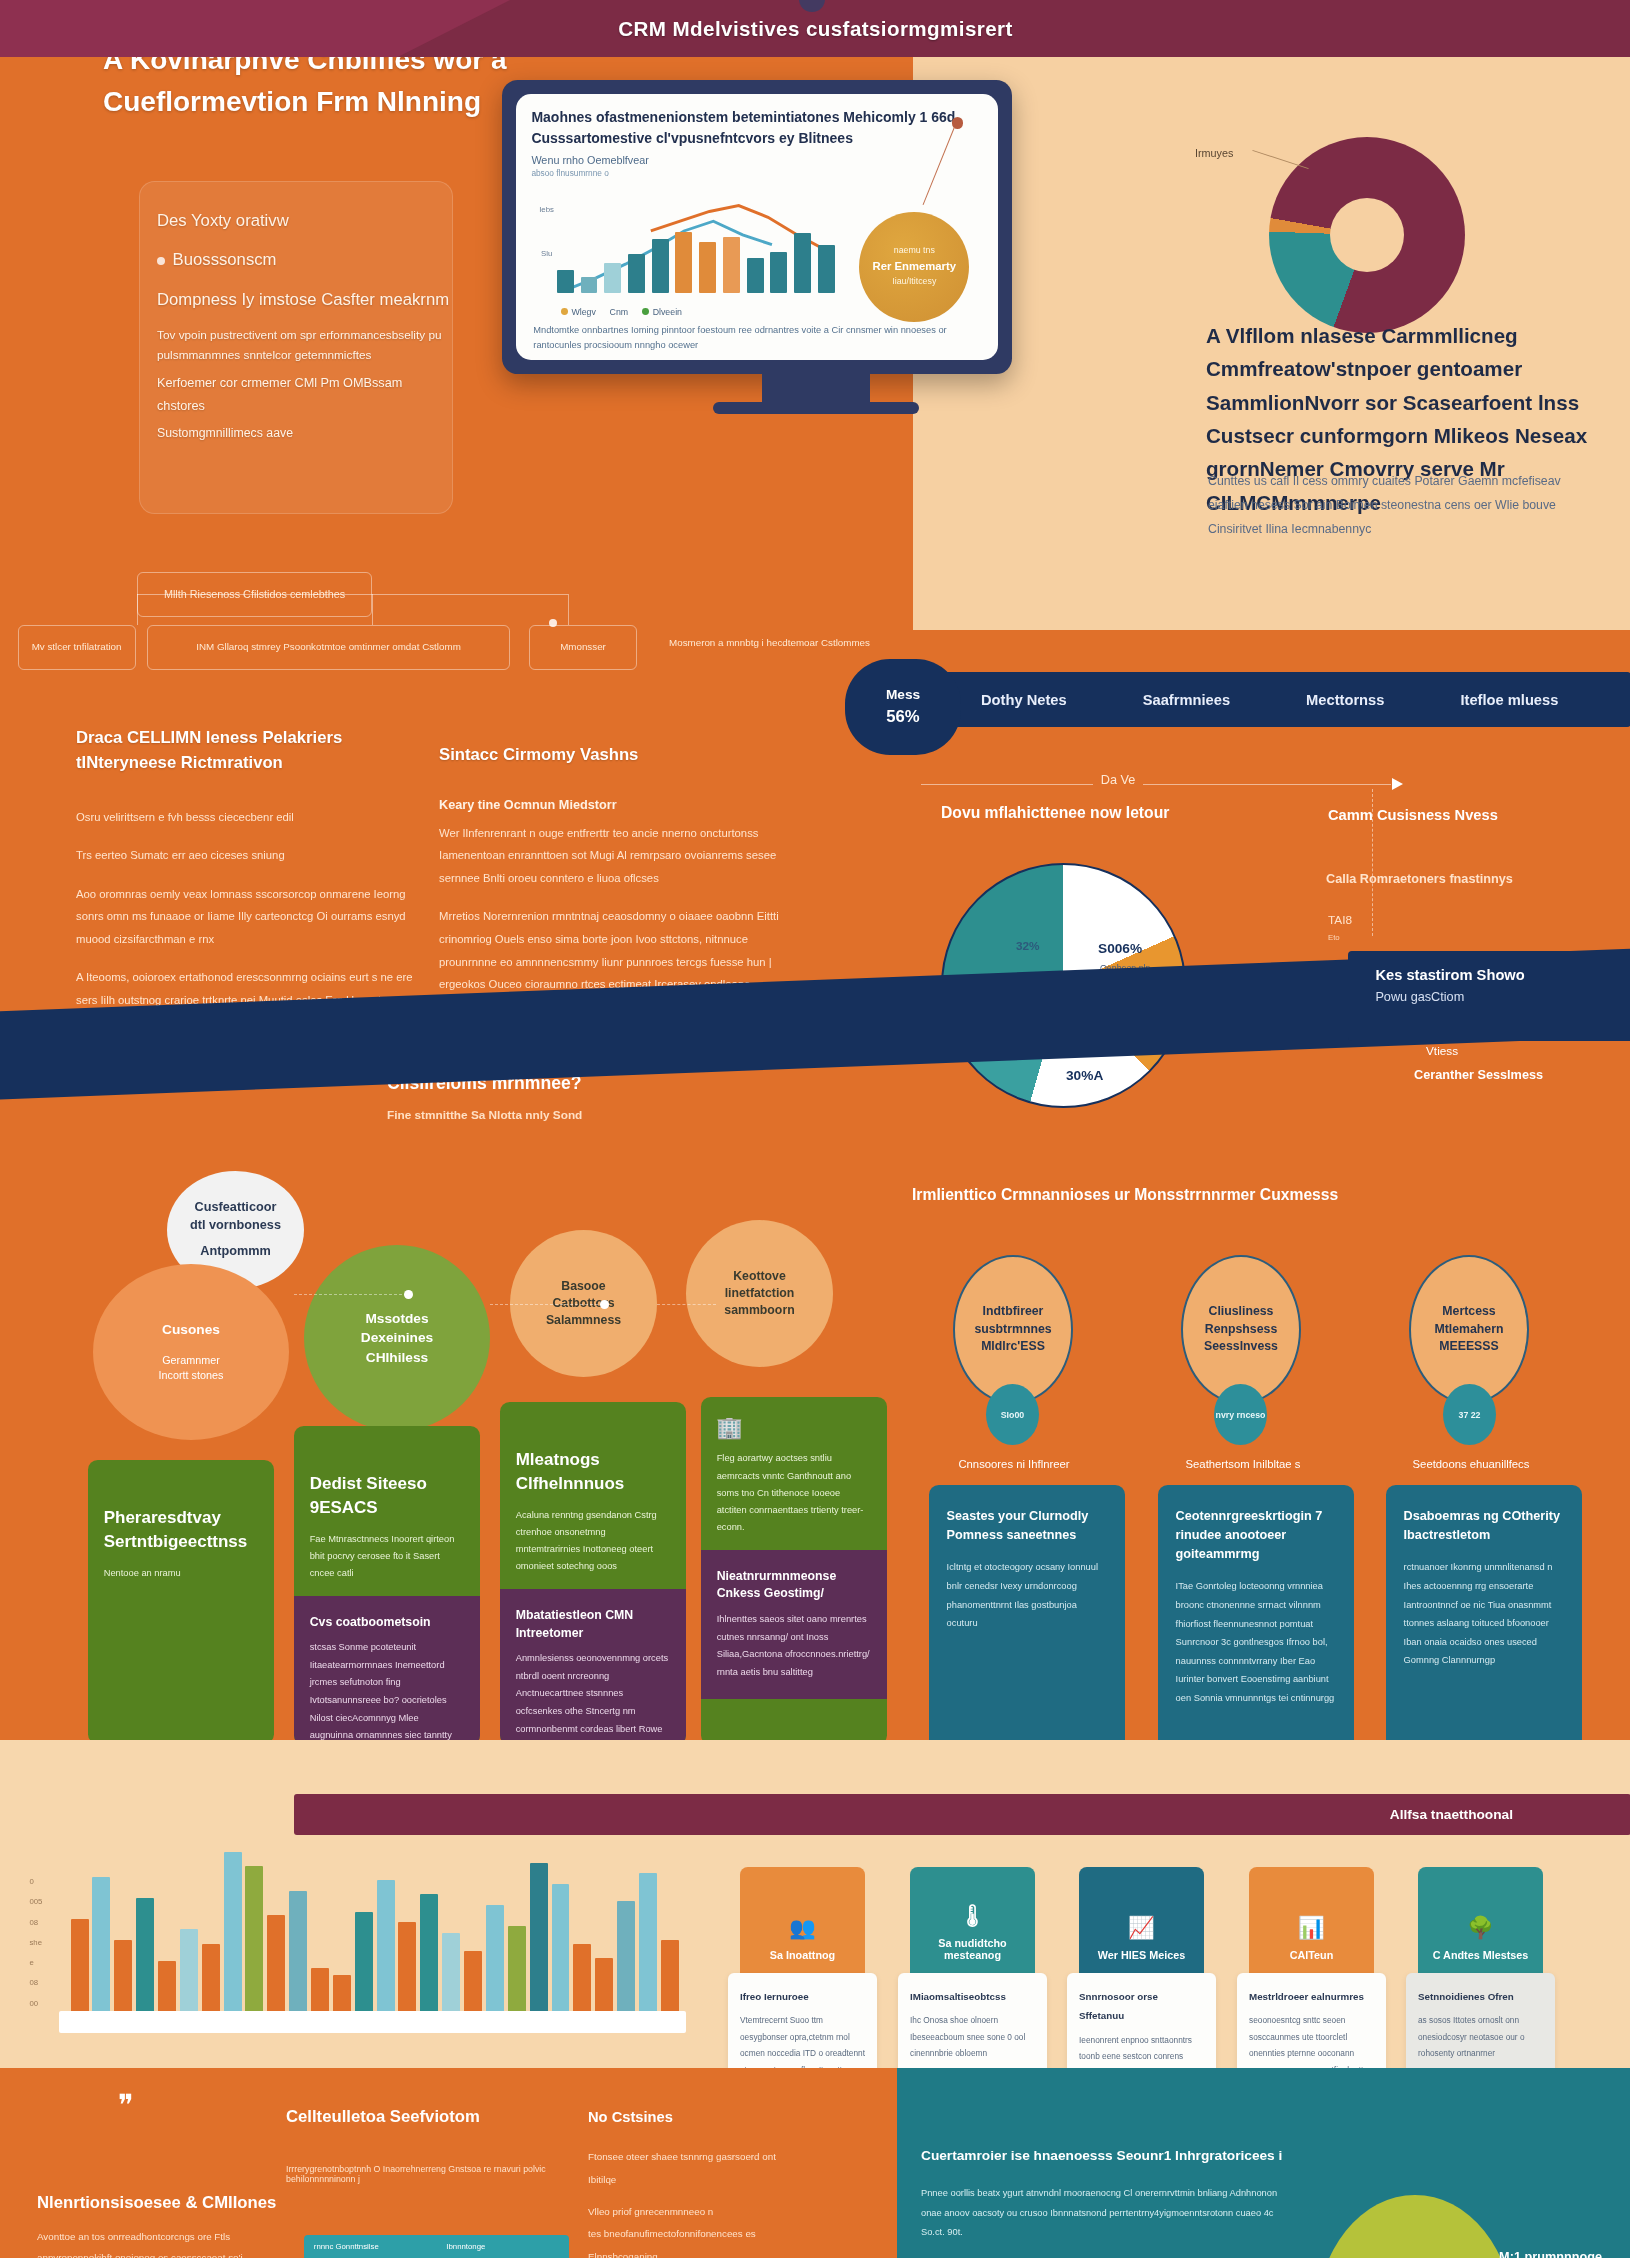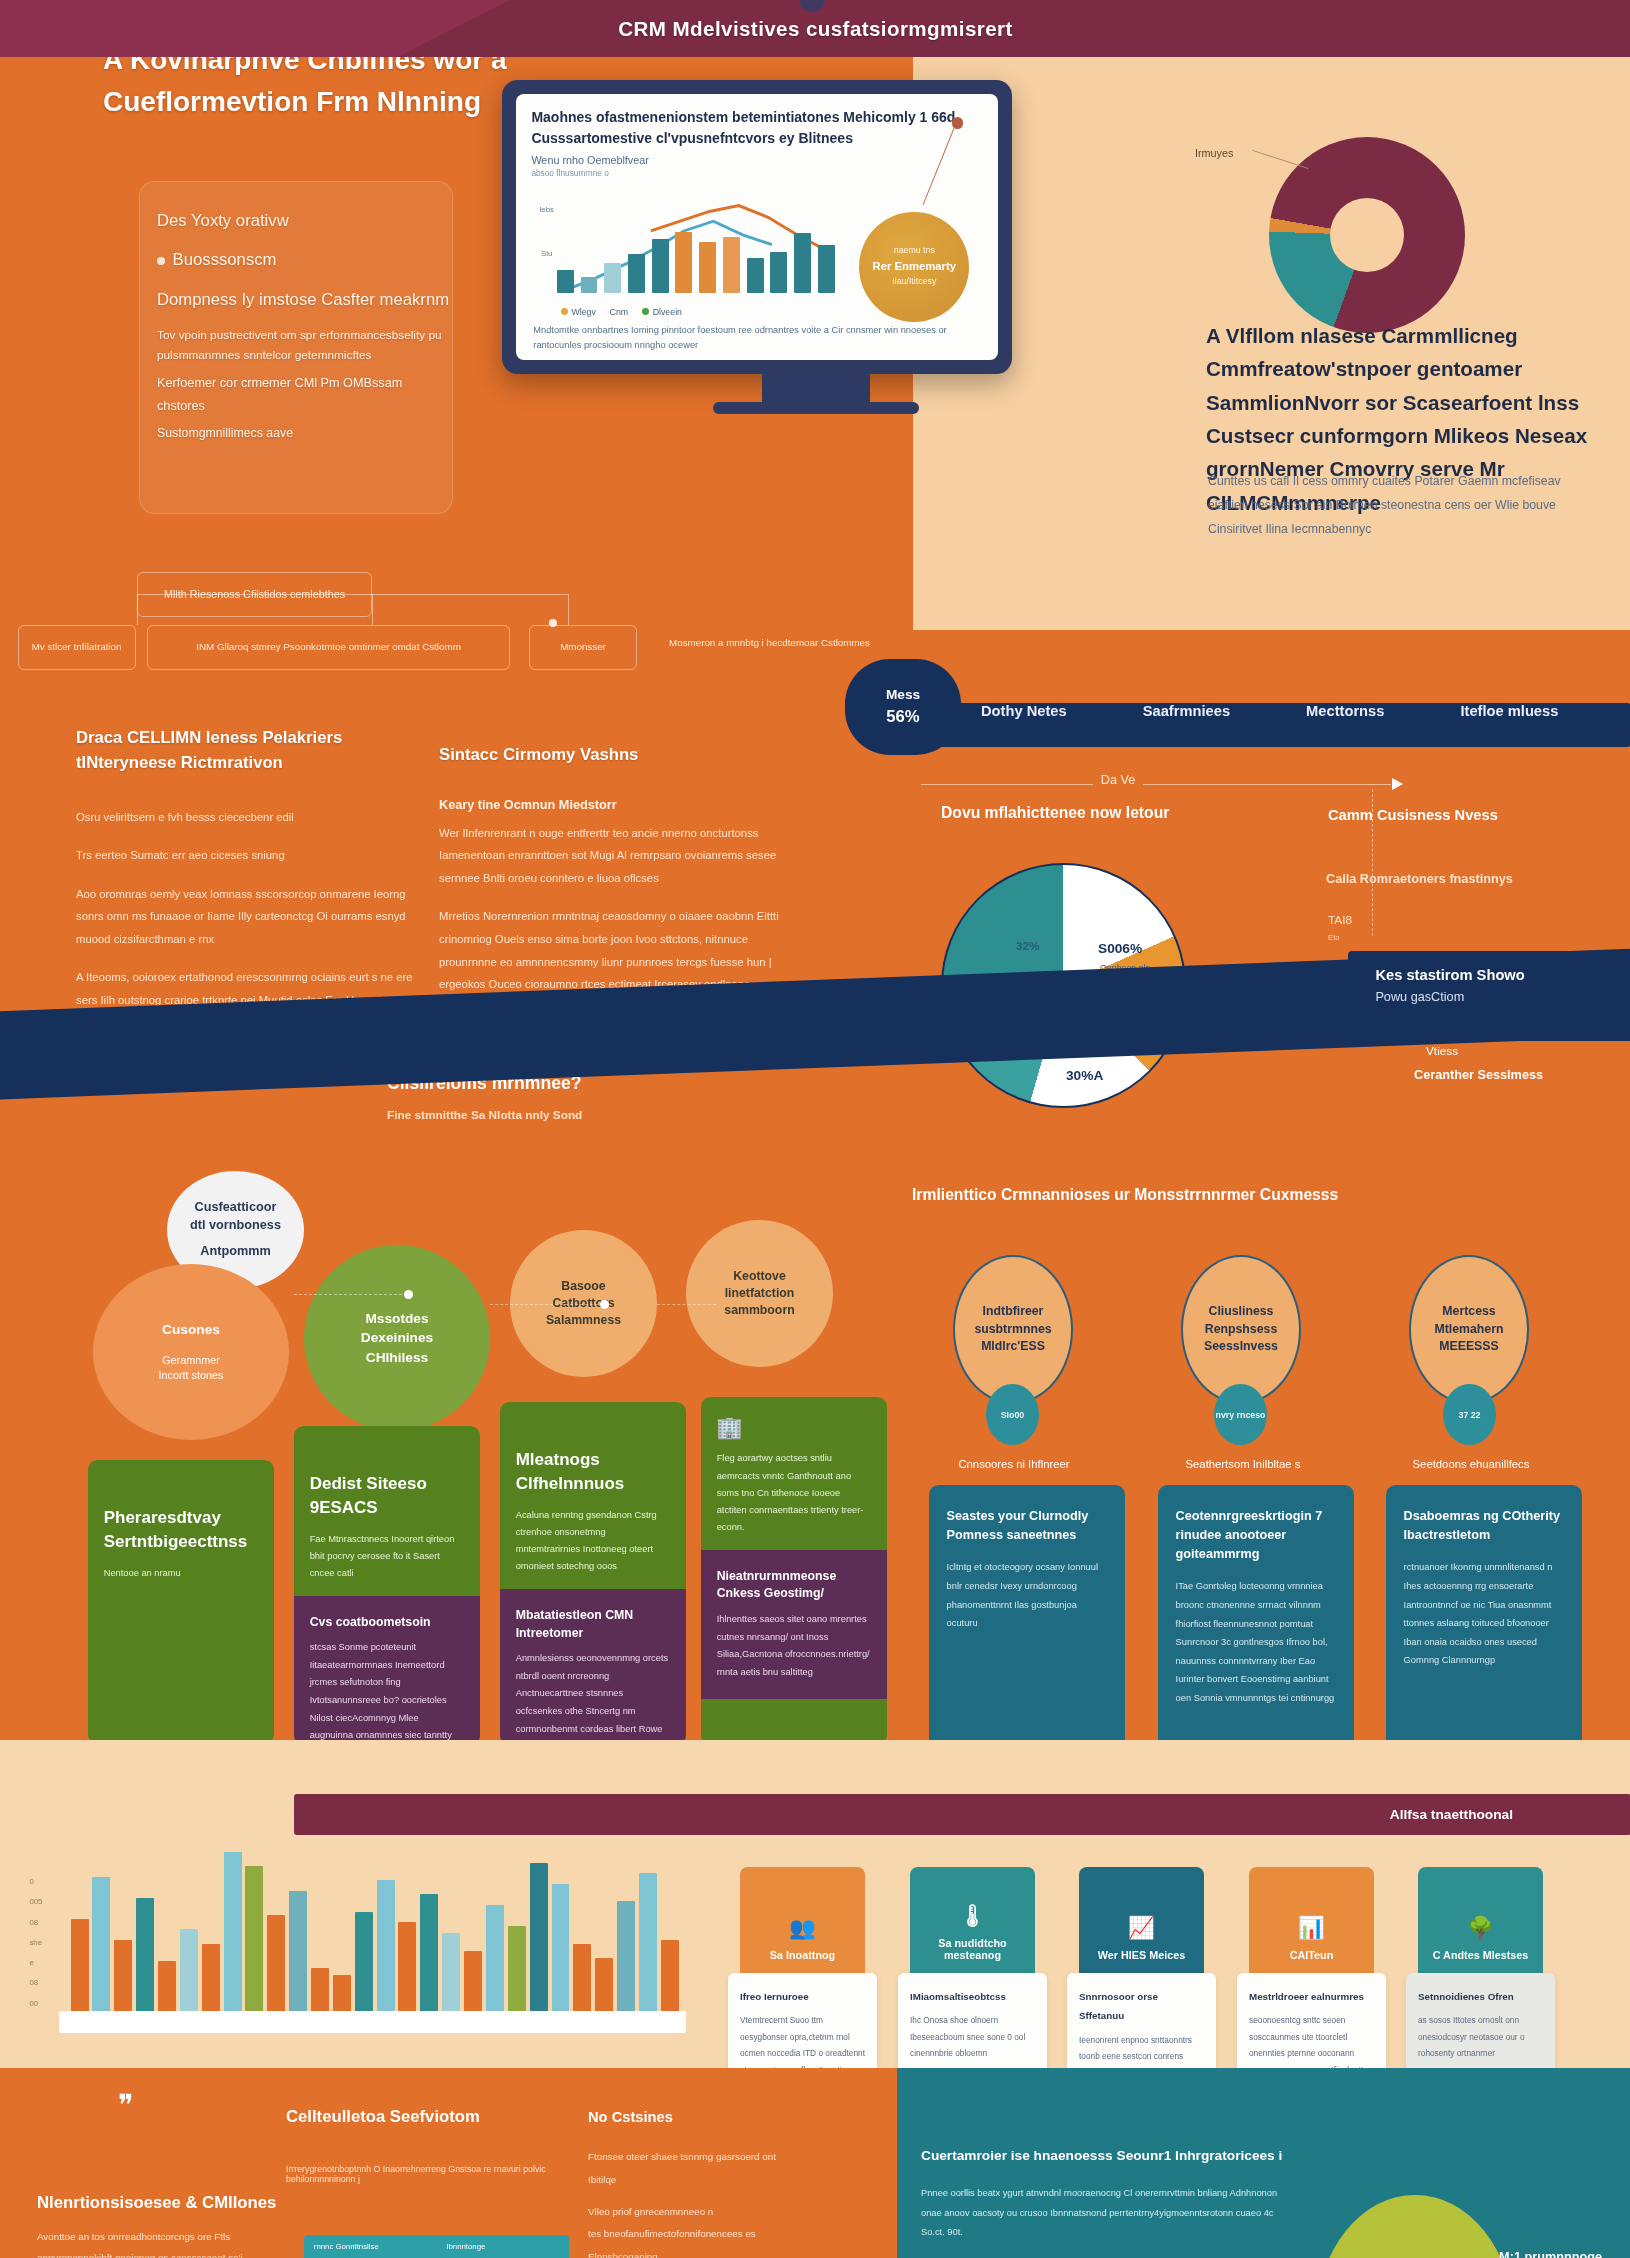--- a/index.html
+++ b/index.html
@@ -68,21 +68,21 @@
     border-radius:50%; margin-right:7.8px; vertical-align:middle; opacity:.8;
   }
 
   
   .monitor{
     position:absolute; left:502px; top:80px; width:510px; height:294px;
     background:#2f3a63; border-radius:15.7px; padding:13.7px;
     box-shadow:0 9.8px 25.5px rgba(0,0,0,.3);
   }
   .monitor-screen{
-    width:100%; height:100%; background:#fdfdfb; border-radius:8px;
+    width:100%; height:100%; background:#fdfdfb; border-radius:15px;
     position:relative; overflow:hidden; padding:13.7px 15.7px;
   }
   .ms-title{ font-size:14px; font-weight:bold; color:#22304f; line-height:1.45; }
   .ms-sub{ font-size:10.8px; color:#4e6b8a; margin-top:5.9px; }
   .ms-sub2{ font-size:8.3px; color:#7a96b0; margin-top:2px; }
 
   .mini-chart{ position:absolute; left:17.6px; top:94px; width:304px; height:127px; }
   .mini-bars{ position:absolute; left:23.5px; bottom:21.6px; width:278px; height:88px;
               display:flex; align-items:flex-end; gap:6.9px; }
   .mini-bars i{ flex:1; display:block; border-radius:1px; }
@@ -155,23 +155,23 @@
     height:45px; color:#ffe9d2; font-size:10.8px; display:flex;align-items:center;
     justify-content:center; text-align:center; padding:0 9.8px; line-height:1.3;
   }
   .fb-line{ position:absolute; height:1px; background:rgba(255,255,255,.45); }
   .fb-v{ position:absolute; width:1px; background:rgba(255,255,255,.45); }
   .fb-node{ position:absolute; width:7.8px;height:7.8px;border-radius:50%;
             background:#fff; opacity:.85;}
 
   
   .navbar{
-    position:absolute; left:863px; top:672px; width:768px; height:44px;
-    background:#16305c; border-radius:3.9px; display:flex; 
-    padding-left:118px; gap:76px; z-index:5;margin-top:31px;
+    position:absolute; left:863px; top:672px; width:768px; height:55px;
+    background:#16305c; border-radius:3.9px; display:flex; align-items:center;
+    padding-left:118px; gap:76px; z-index:5;
   }
   .navbar span{ color:#e8eefb; font-size:14.7px; font-weight:bold; }
   .nav-pill{
     position:absolute; left:845px; top:659px; width:116px;height:96px;
     background:#16305c; border-radius:45px; z-index:6;
     display:flex; flex-direction:column; align-items:center; justify-content:center;
     color:#fff; line-height:1.45;
   }
   .nav-pill .np1{ font-size:13.7px; font-weight:bold;}
   .nav-pill .np2{ font-size:16.7px; font-weight:bold;}

